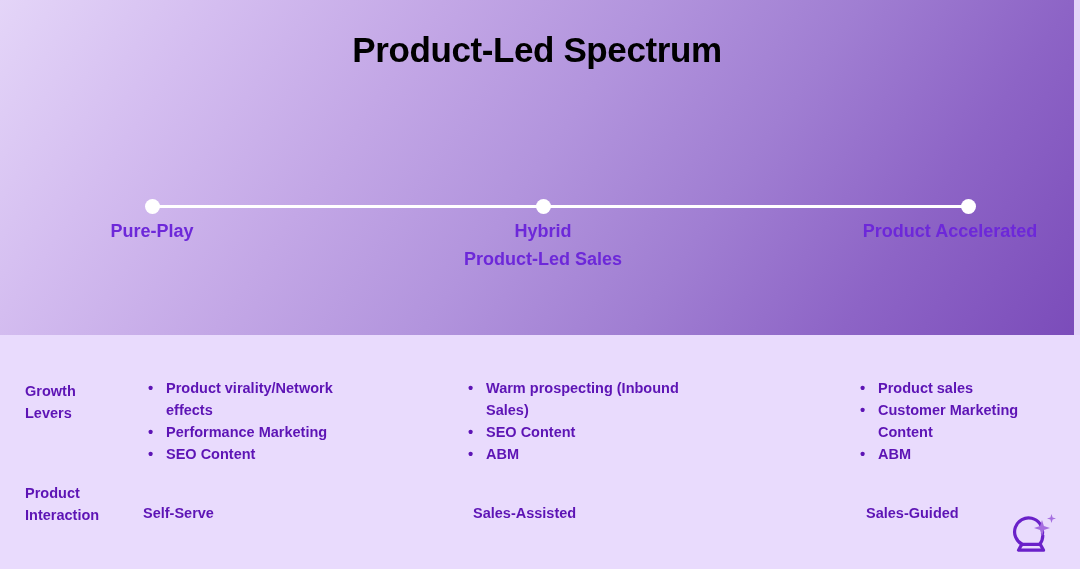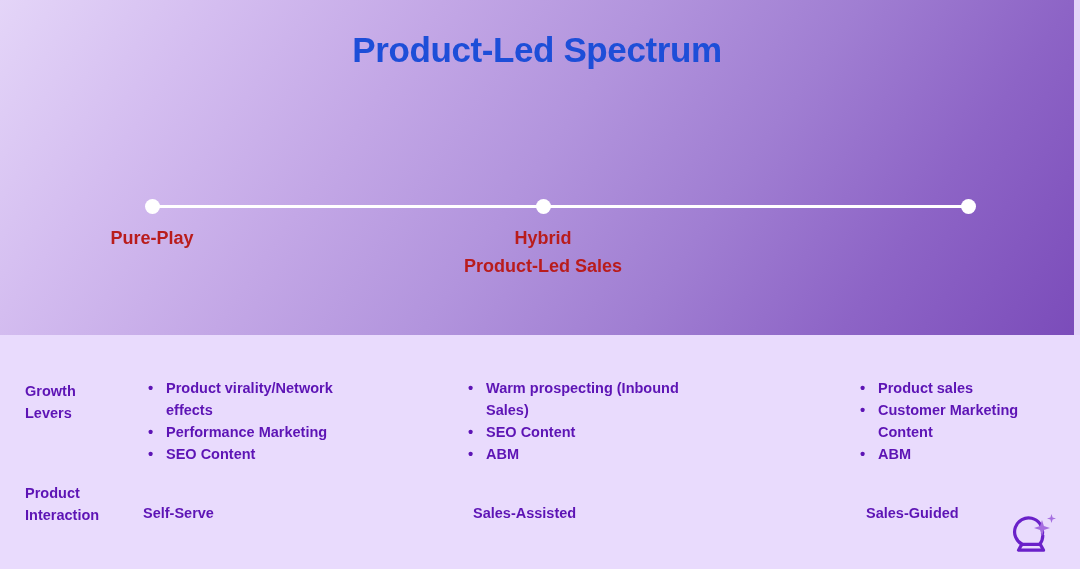--- a/index.html
+++ b/index.html
@@ -31,21 +31,21 @@
     left:1074px; top:0;
     width:6px; height:335px;
     background:#e5d6f9;
   }
 
   #hero-title {
     position:absolute;
     left:0; top:30px;
     width:1074px;
     text-align:center;
-    color:#1d4ed8;
+    color:#000000;
     font-size:35px;
     font-weight:bold;
     letter-spacing:-0.4px;
   }
 
   
   #timeline {
     position:absolute;
     left:0; top:0;
     width:1074px; height:335px;
@@ -65,23 +65,23 @@
     border-radius:50%;
     background:#ffffff;
     pointer-events:auto;
   }
   .tl-dot.n0 { left:145px; }
   .tl-dot.n1 { left:536px; }
   .tl-dot.n2 { left:961px; }
 
   .tl-label {
     position:absolute;
-    top:224px;
+    top:217px;
     text-align:center;
-    color:#b91c1c;
+    color:#6d28d9;
     font-weight:bold;
     font-size:18px;
     line-height:28px;
     pointer-events:auto;
   }
   .tl-label .l1 { display:block; }
   .tl-label .l2 { display:block; }
 
   .tl-label.n0 { left:40px;  width:224px; }
   .tl-label.n1 { left:431px; width:224px; }
@@ -168,20 +168,21 @@
   <div class="tl-dot n2"></div>
 
   <div class="tl-label n0">
     <span class="l1">Pure-Play</span>
   </div>
   <div class="tl-label n1">
     <span class="l1">Hybrid</span>
     <span class="l2">Product-Led Sales</span>
   </div>
   <div class="tl-label n2">
+    <span class="l2">Product Accelerated</span>
   </div>
 </div>
 
 <div id="lower">
 
   <div class="row-label growth">
     <span>Growth</span><br>
     <span>Levers</span>
   </div>
 

